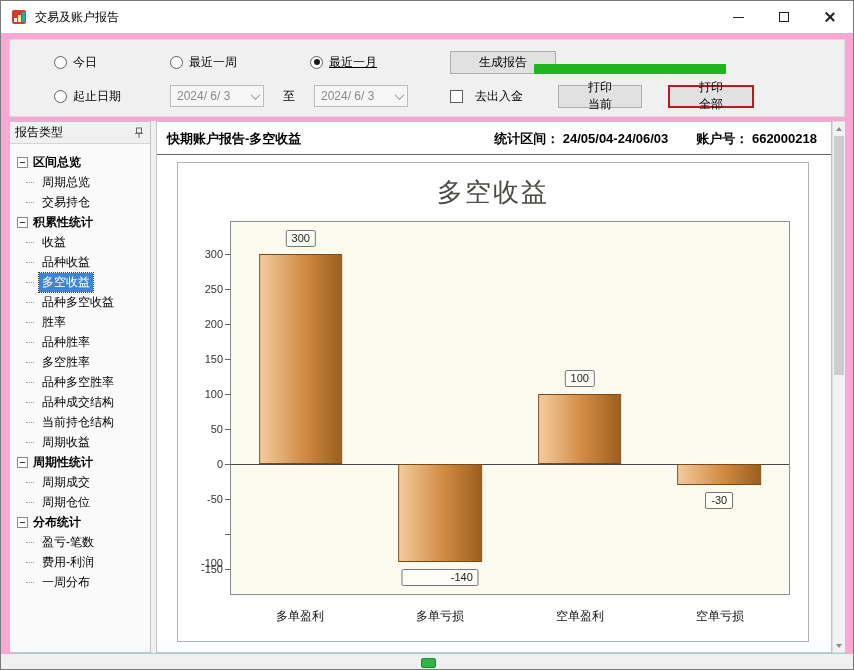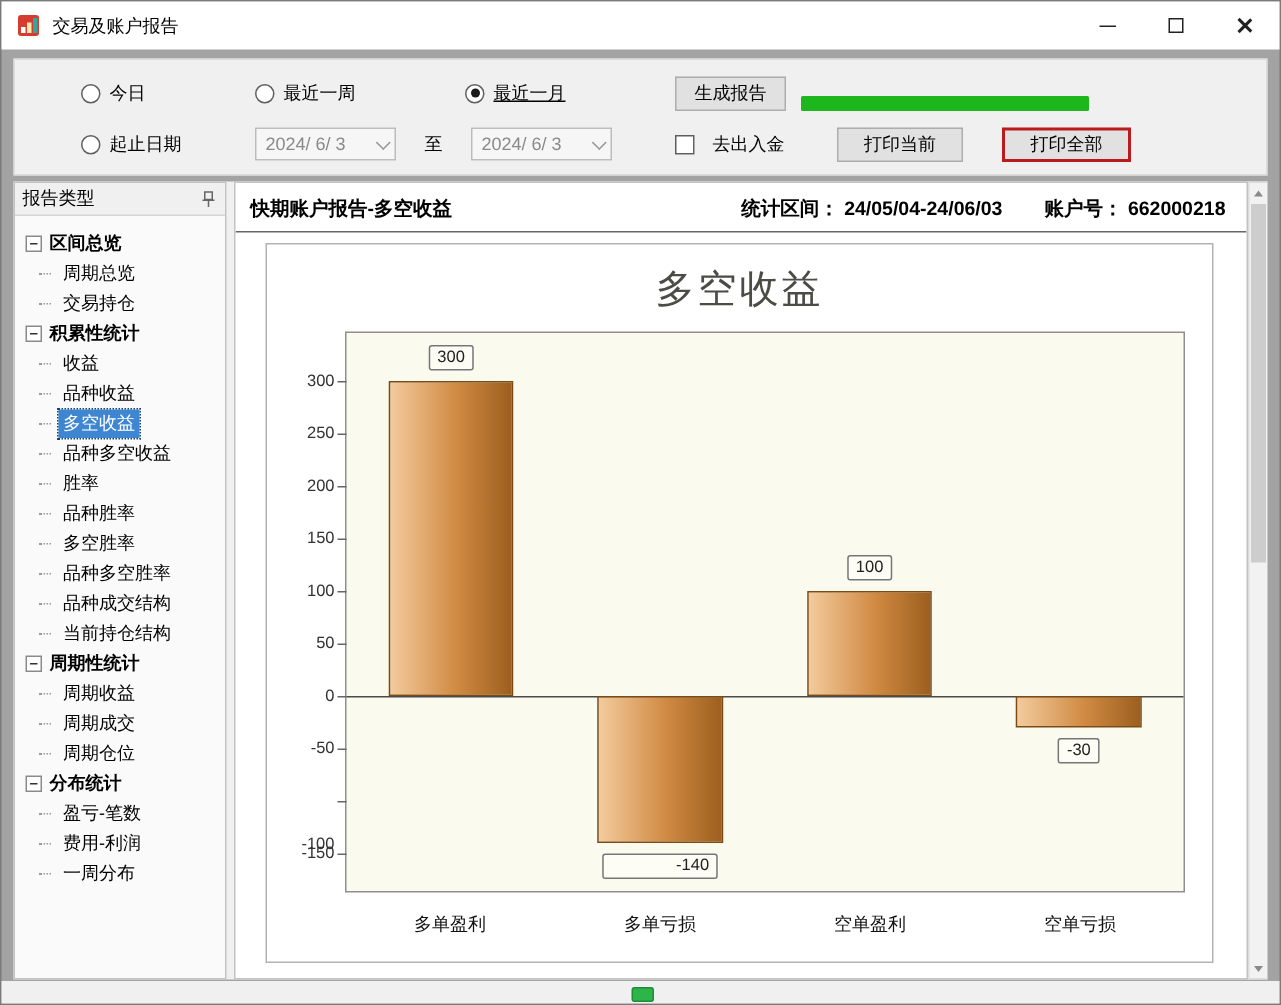--- a/index.html
+++ b/index.html
@@ -1,19 +1,19 @@
 <!DOCTYPE html>
 <html><head>
 <meta charset="utf-8">
 <style>
   * { box-sizing: border-box; margin: 0; padding: 0; }
   html,body { width:854px; height:670px; }
   body { font-family:"Liberation Sans", sans-serif; font-size:12px; color:#000; background:#fff; overflow:hidden; }
 
-  .window { position:relative; width:854px; height:670px; background:#a3a3a3; border:1px solid #7a7a7a; }
+  .window { position:relative; width:854px; height:670px; background:#f9a8d4; border:1px solid #7a7a7a; }
 
   
   .titlebar { position:absolute; top:0; left:0; right:0; height:32px; background:#ffffff; display:flex; align-items:center; }
   .app-icon { width:16px; height:16px; margin-left:10px; flex:0 0 auto; }
   .title-text { margin-left:8px; font-size:12px; }
   .win-controls { margin-left:auto; display:flex; height:100%; }
   .win-btn { width:46px; height:100%; display:flex; align-items:center; justify-content:center; }
   .min-glyph { width:11px; height:1px; background:#222; }
   .max-glyph { width:10px; height:10px; border:1px solid #222; background:transparent; }
   .close-glyph { position:relative; width:12px; height:12px; }
@@ -25,21 +25,21 @@
   .toolbar { position:absolute; top:38px; left:8px; right:8px; height:78px; border:1px solid #dcdcdc; background:#f0f0f0; }
   .trow { position:absolute; left:0; right:0; height:24px; }
   .trow1 { top:10px; } .trow2 { top:44px; }
   .t-abs { position:absolute; display:flex; align-items:center; height:24px; }
 
   .radio { display:flex; align-items:center; gap:6px; cursor:default; }
   .radio-circle { width:13px; height:13px; border:1px solid #5f5f5f; border-radius:50%; background:#fff; position:relative; flex:0 0 auto; }
   .radio-circle.checked::after { content:""; position:absolute; left:2.5px; top:2.5px; width:6px; height:6px; border-radius:50%; background:#1a1a1a; }
   .checkbox-box { width:13px; height:13px; border:1px solid #5f5f5f; background:#fff; margin-right:6px; flex:0 0 auto; }
 
-  .btn { height:23px; padding:0 12px; background:#e1e1e1; border:1px solid #adadad; font-family:"Liberation Sans",sans-serif; font-size:12px; display:flex; align-items:center; justify-content:center; cursor:default; }
+  .btn { height:23px; padding:0 28px; background:#e1e1e1; border:1px solid #adadad; font-family:"Liberation Sans",sans-serif; font-size:12px; display:flex; align-items:center; justify-content:center; cursor:default; }
   .btn.default-btn { border:2px solid #b91c1c; }
 
   .progress-track { height:10px; width:192px; background:#e6e6e6; border-radius:1px; overflow:hidden; }
   .progress-fill { height:100%; }
 
   .combo { width:94px; height:22px; background:#f6f6f6; border:1px solid #bdbdbd; display:flex; align-items:center; padding:0 4px 0 6px; color:#8a8a8a; }
   .combo .combo-text { flex:1; font-size:12px; color:#8a8a8a; }
   .chevron { width:7px; height:7px; border-right:1.5px solid #9a9a9a; border-bottom:1.5px solid #9a9a9a; transform:rotate(45deg) translate(-1px,-1px); flex:0 0 auto; }
 
   
@@ -242,27 +242,27 @@
             <span class="leaf-label">品种多空胜率</span>
           </div>
           <div class="tree-row leaf">
             <span class="dash"></span>
             <span class="leaf-label">品种成交结构</span>
           </div>
           <div class="tree-row leaf">
             <span class="dash"></span>
             <span class="leaf-label">当前持仓结构</span>
           </div>
+          <div class="tree-row leaf">
+            <span class="dash"></span>
+            <span class="leaf-label">周期收益</span>
+          </div>
           <div class="tree-row group">
             <span class="expander"></span>
             <span class="group-label">周期性统计</span>
-          </div>
-          <div class="tree-row leaf">
-            <span class="dash"></span>
-            <span class="leaf-label">周期收益</span>
           </div>
           <div class="tree-row leaf">
             <span class="dash"></span>
             <span class="leaf-label">周期成交</span>
           </div>
           <div class="tree-row leaf">
             <span class="dash"></span>
             <span class="leaf-label">周期仓位</span>
           </div>
           <div class="tree-row group">

